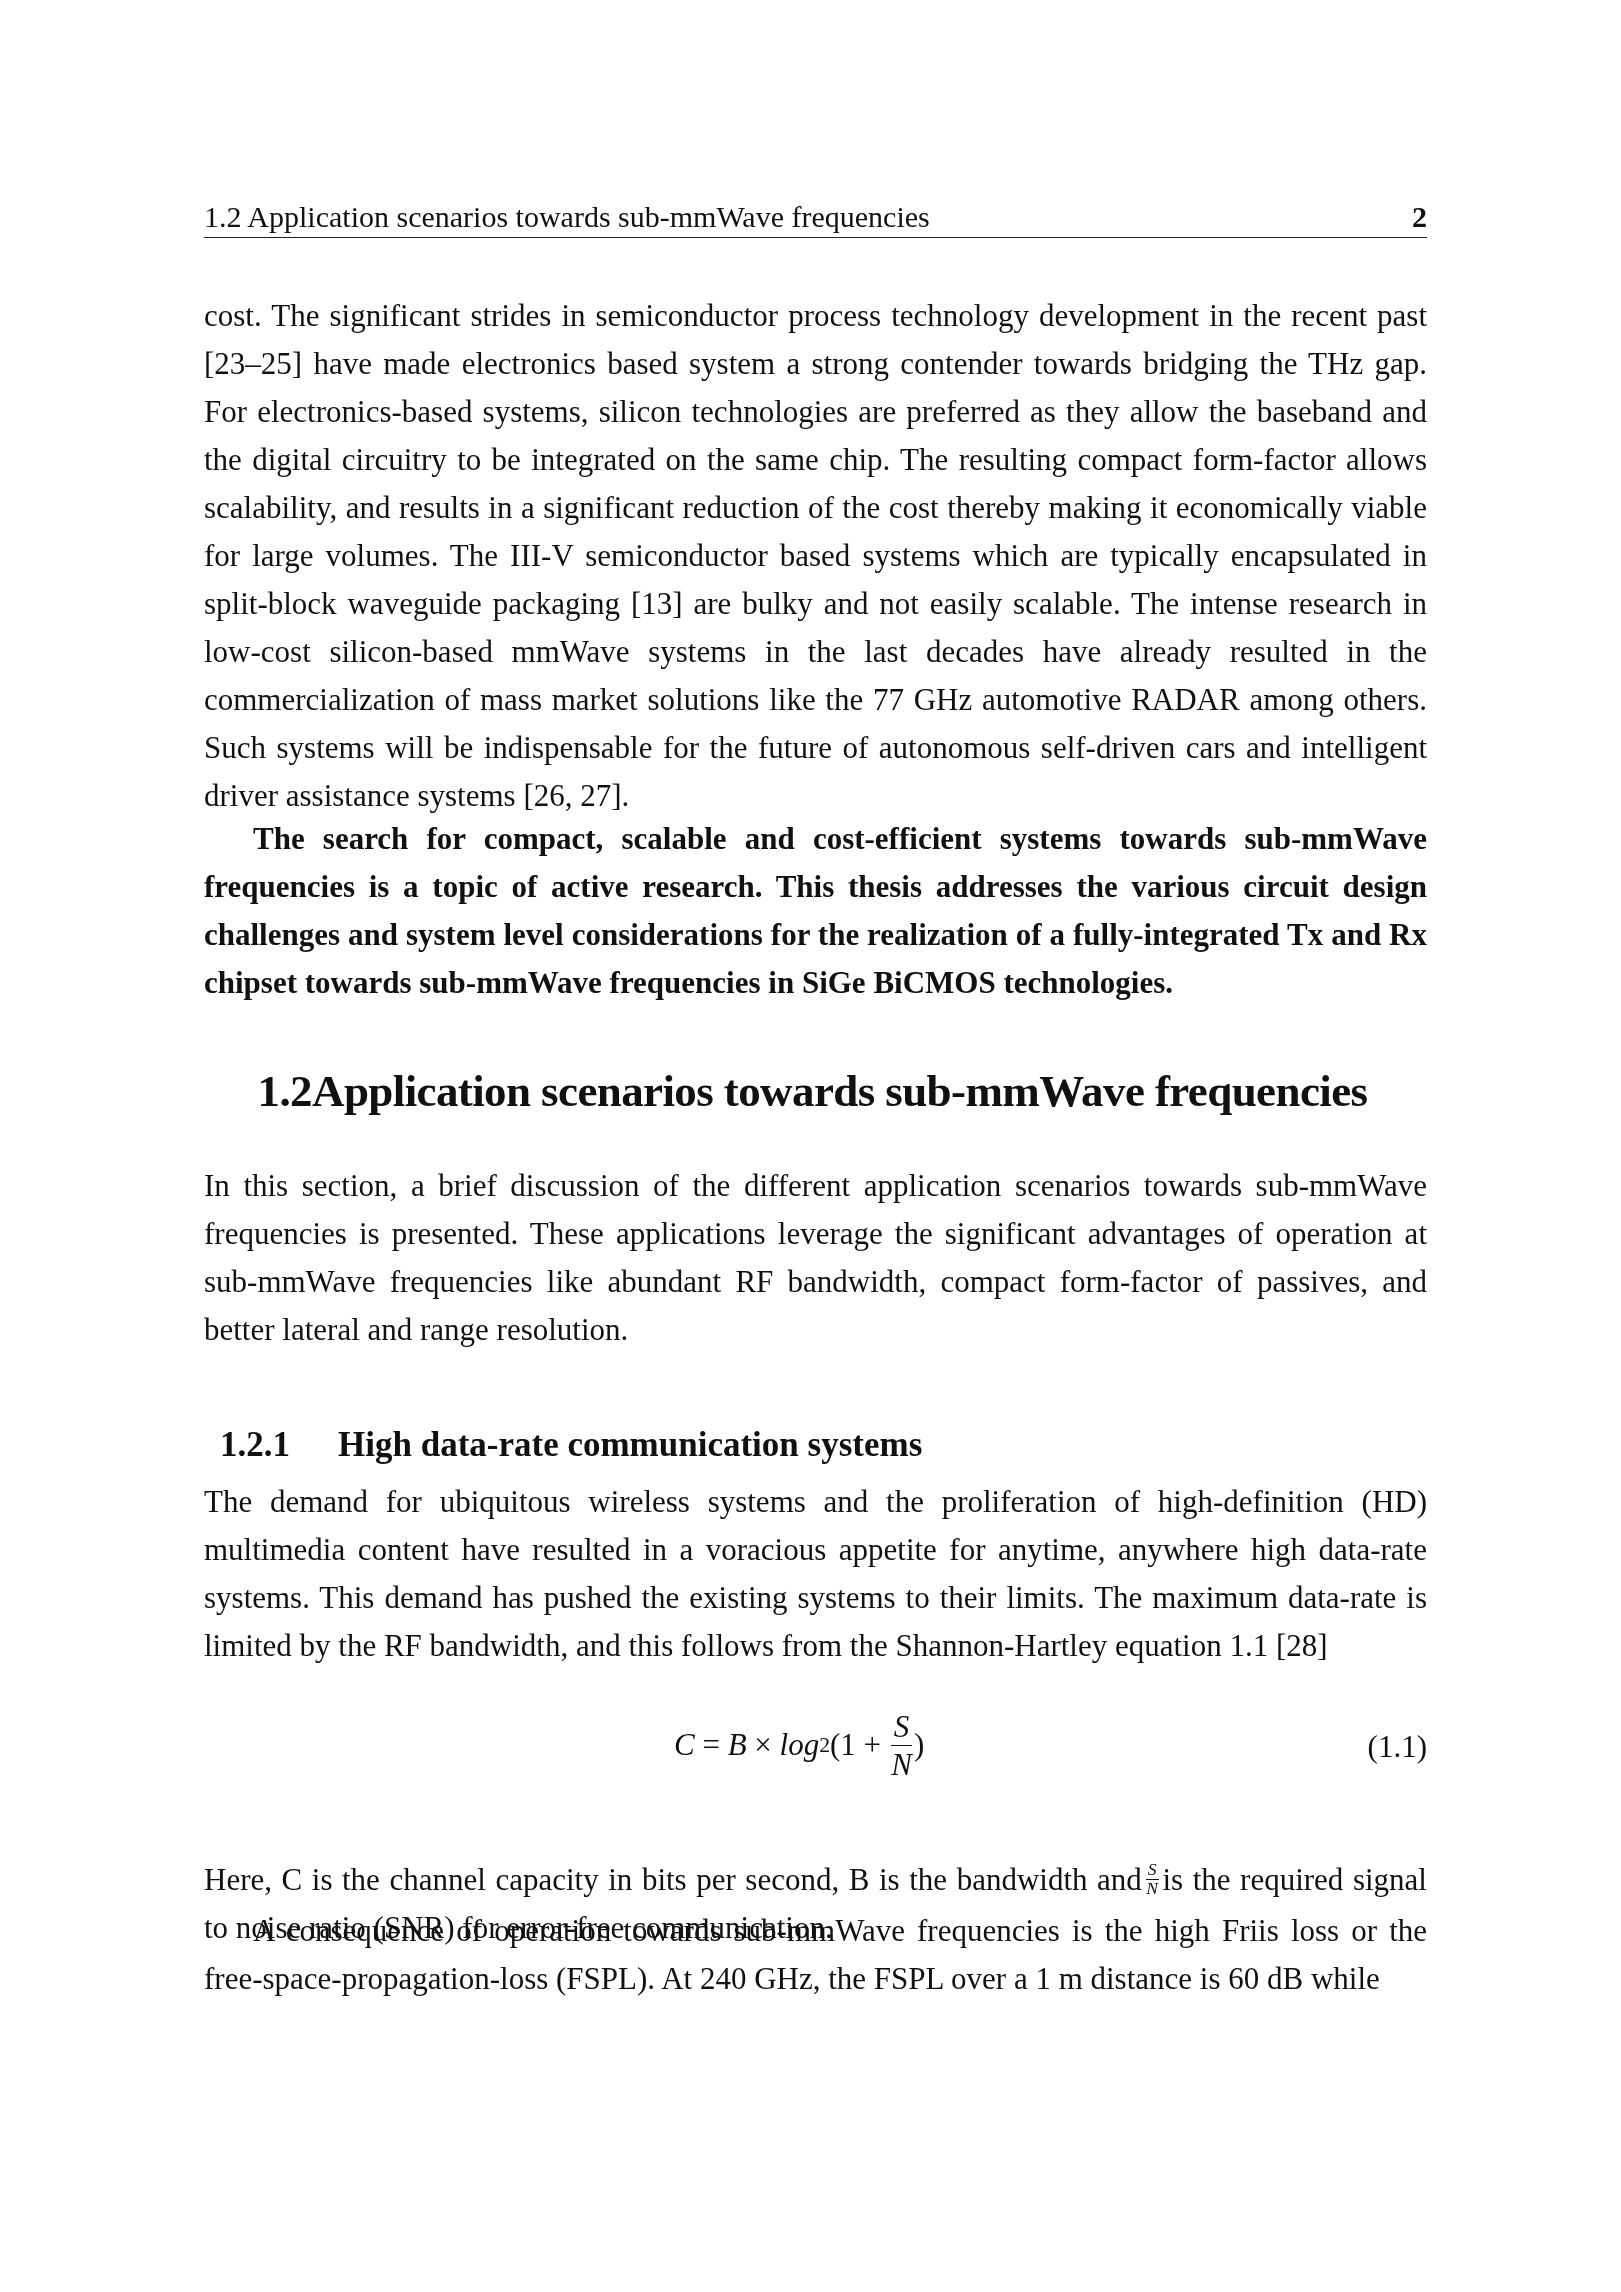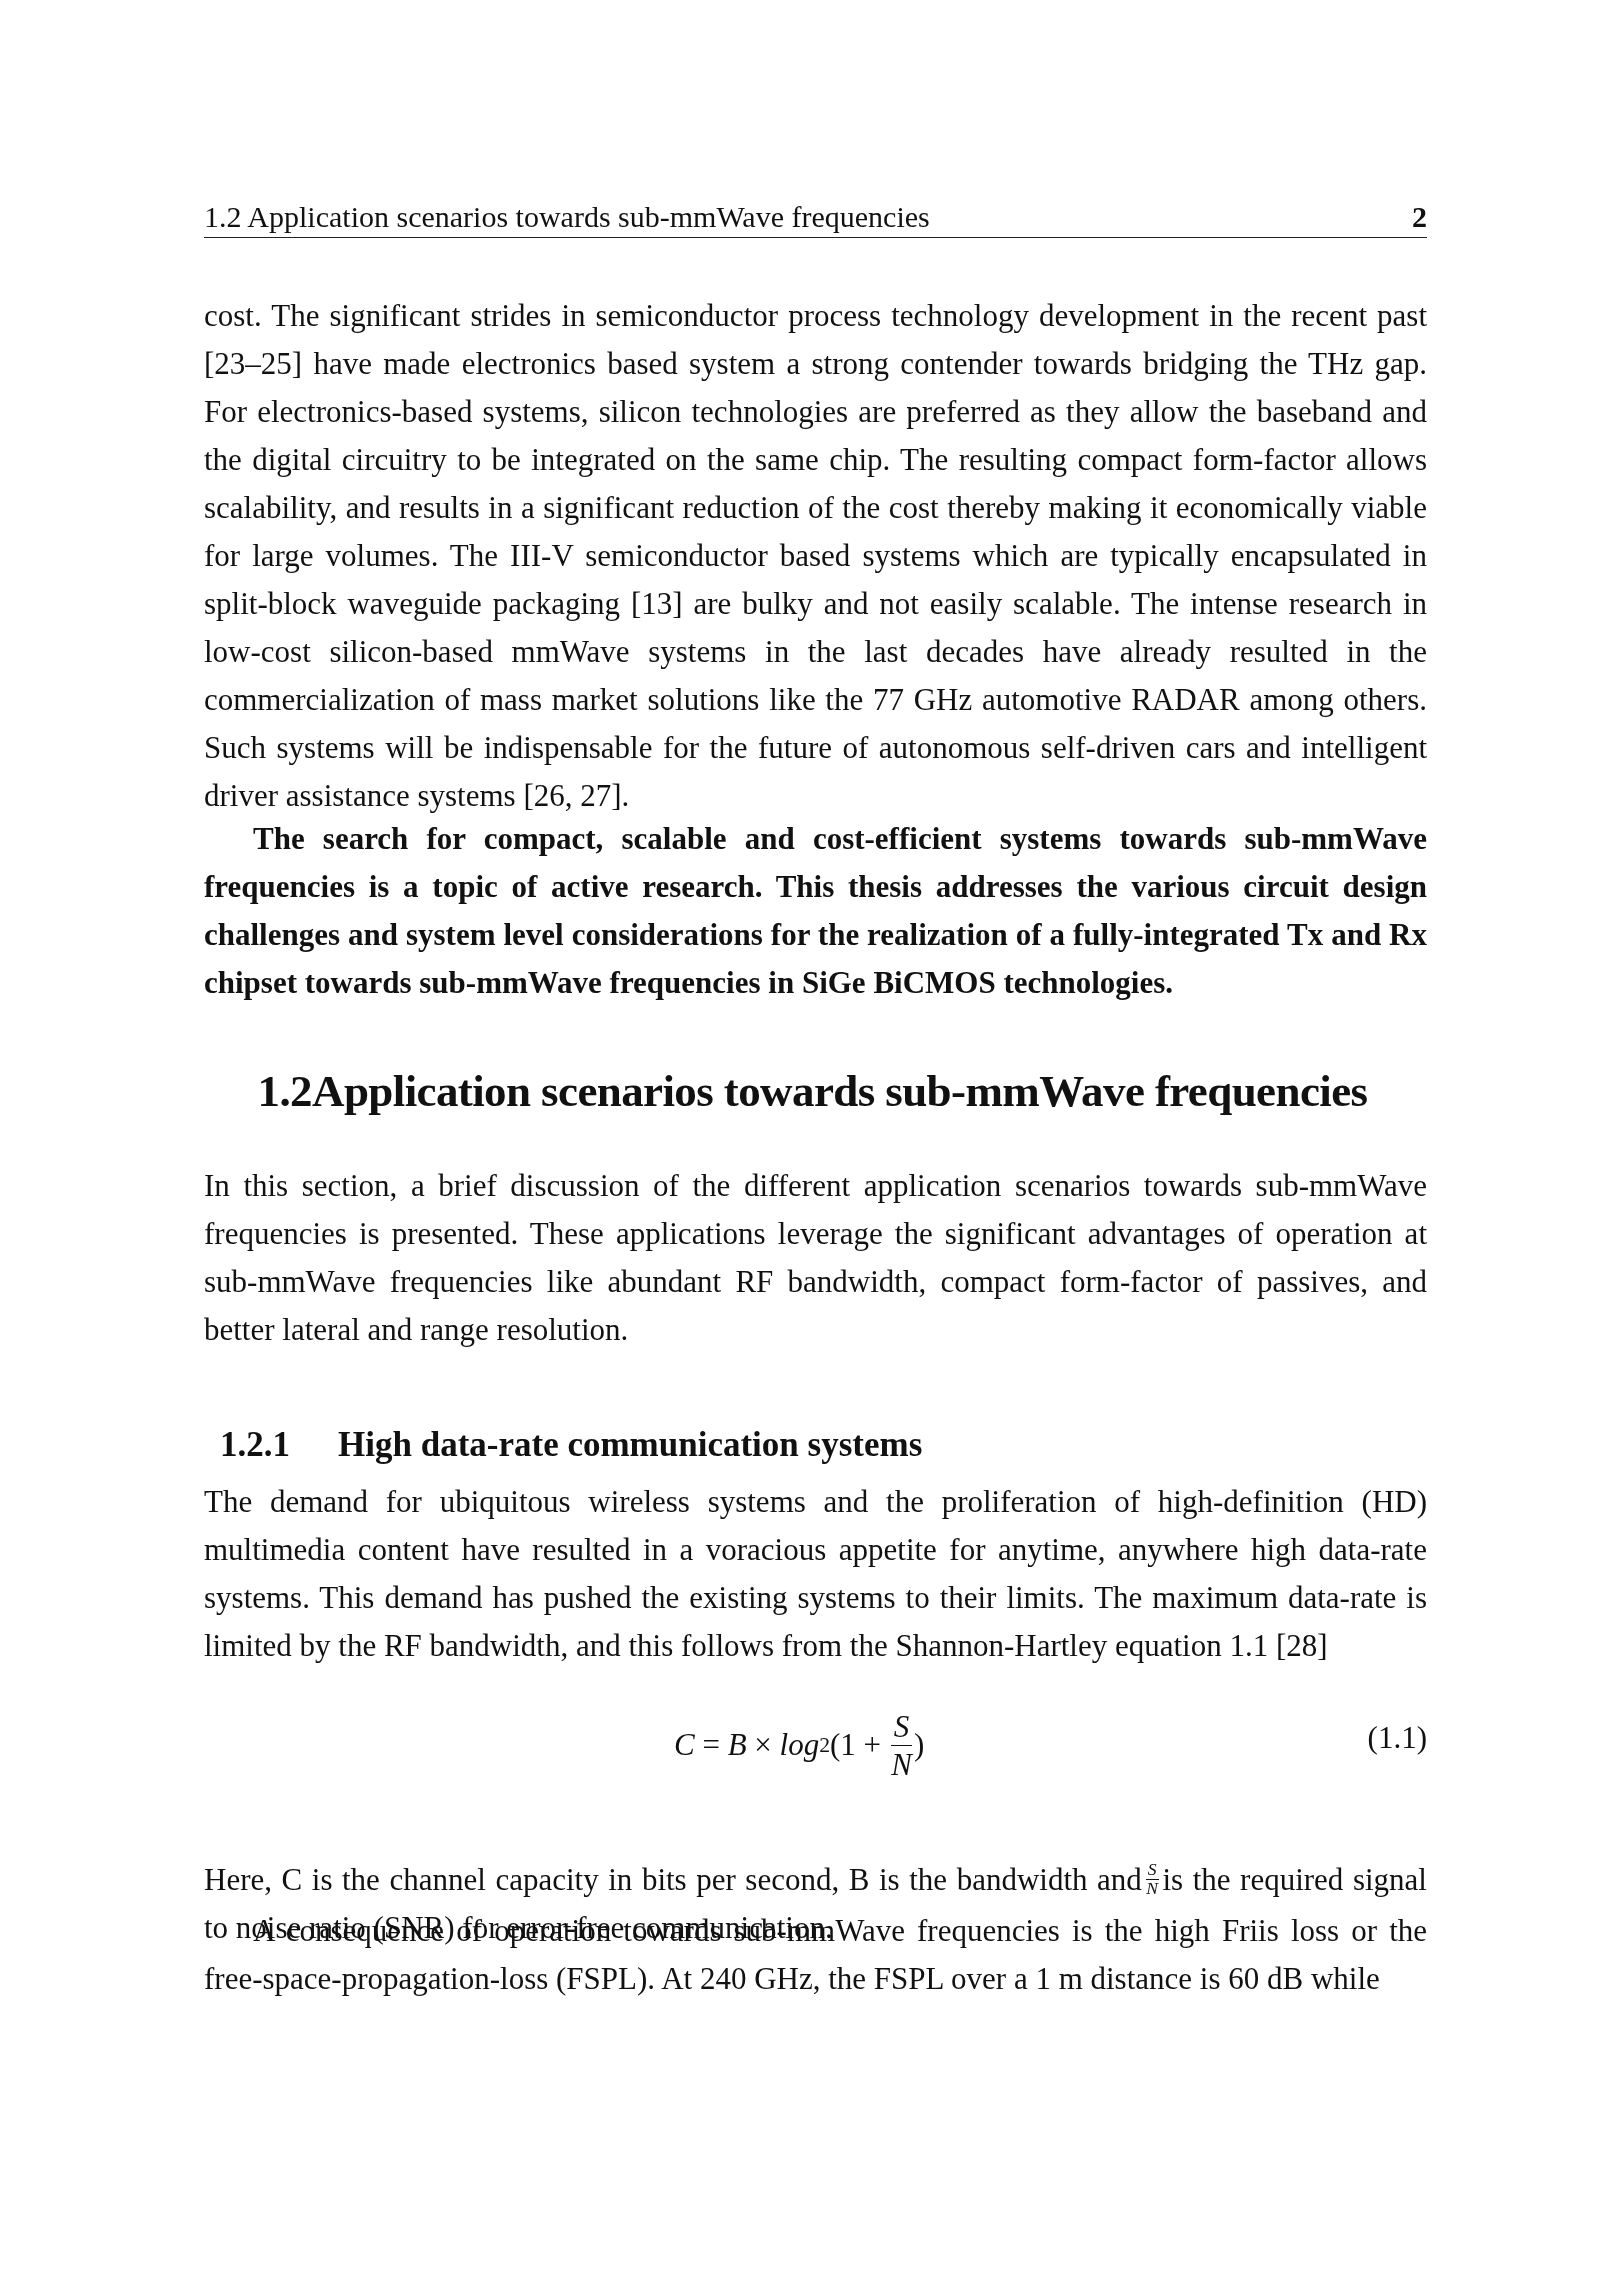--- a/index.html
+++ b/index.html
@@ -40,21 +40,21 @@
     font-size: 31px;
   }
   .equation .expr {
     position: absolute; left: 470px; top: 0; height: 88px;
     display: flex; align-items: center; font-style: italic;
   }
   .equation .expr .up { font-style: normal; }
   .frac { display: inline-flex; flex-direction: column; align-items: center; vertical-align: middle; margin: 0 2px; }
   .frac .n { border-bottom: 1.5px solid #111; padding: 0 2.9px; line-height: 37px; }
   .frac .d { line-height: 37px; }
-  .equation .eqno { position: absolute; right: 0; top: 19px; font-style: normal; }
+  .equation .eqno { position: absolute; right: 0; top: 28px; font-style: normal; }
   #para5 { position: absolute; top: 1808px; left: 0; width: 1223px; margin-top: 48px; }
   .ifrac { display: inline-flex; flex-direction: column; align-items: center; vertical-align: middle; font-size: 17.6px; font-style: italic; line-height: 17.6px; margin: 0 3.9px; position: relative; top: -3.9px; }
   .ifrac .n { border-bottom: 1px solid #111; padding: 0 2px; }
   #para6 { position: absolute; top: 1907px; left: 0; width: 1223px; }
 </style>
 </head>
 <body>
 
 <div class="page">
 

